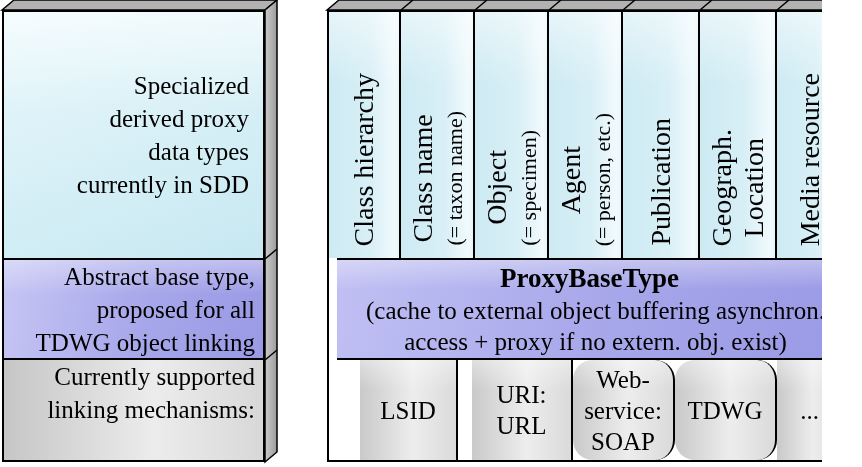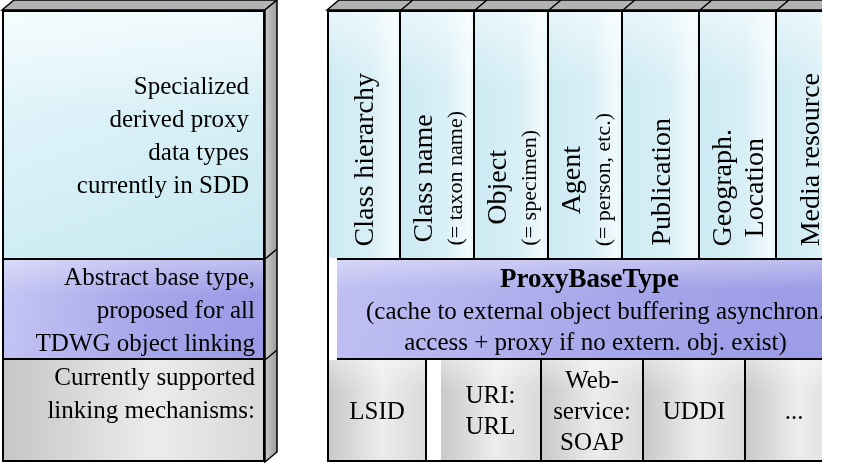--- a/index.html
+++ b/index.html
@@ -100,23 +100,23 @@
   .cell{
     border-right:2px solid #000;
     box-sizing:border-box;
     background:
       linear-gradient(to bottom, rgba(255,255,255,.4), rgba(255,255,255,0) 30%),
       linear-gradient(to right,#c9c9c9 0%, #ededed 55%, #dadada 100%);
     display:flex;align-items:center;justify-content:center;
     text-align:center;
     font-size:25px;line-height:31px;
   }
-  .cell:nth-child(1){flex:0 0 98px;}
+  .cell:nth-child(1){flex:0 0 98px;margin-left:31px;}
   .cell:nth-child(2){flex:0 0 101px;margin-left:14px;}
-  .cell:nth-child(3),.cell:nth-child(4){flex:0 0 102px;}
+  .cell:nth-child(3),.cell:nth-child(4){flex:0 0 102px;border-radius:20px;}
   .cell:nth-child(5){flex:1;border-right:none;}
 </style>
 </head>
 <body>
 
 <div id="stage">
 
   <svg id="bevels" width="862" height="467">
     <defs>
       <linearGradient id="sideG" x1="0" y1="0" x2="1" y2="0">
@@ -223,21 +223,21 @@
       <div class="cell">
         <span class="pre">URI:
 URL</span>
       </div>
       <div class="cell">
         <span class="pre">Web-
 service:
 SOAP</span>
       </div>
       <div class="cell">
-        <span class="pre">UDDI</span>
+        <span class="pre">TDWG</span>
       </div>
       <div class="cell">
         <span class="pre">...</span>
       </div>
     </div>
 
   </div>
 </div>
 
 </body></html>

